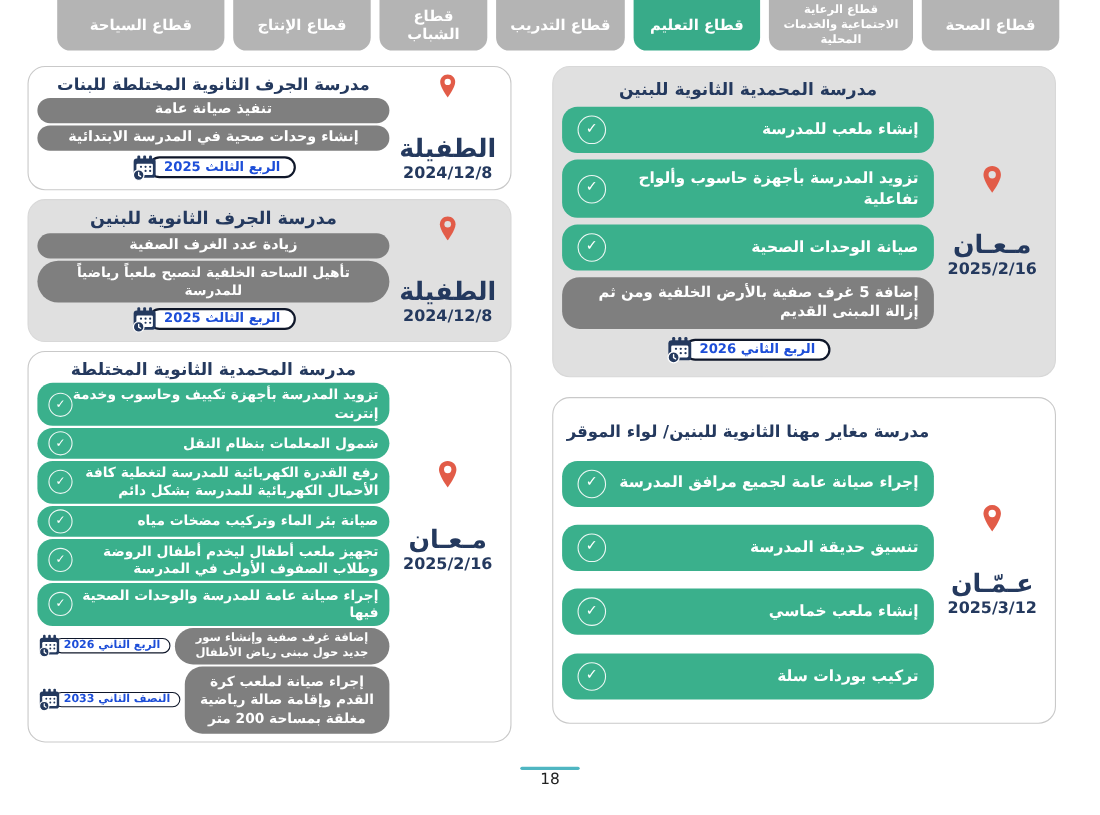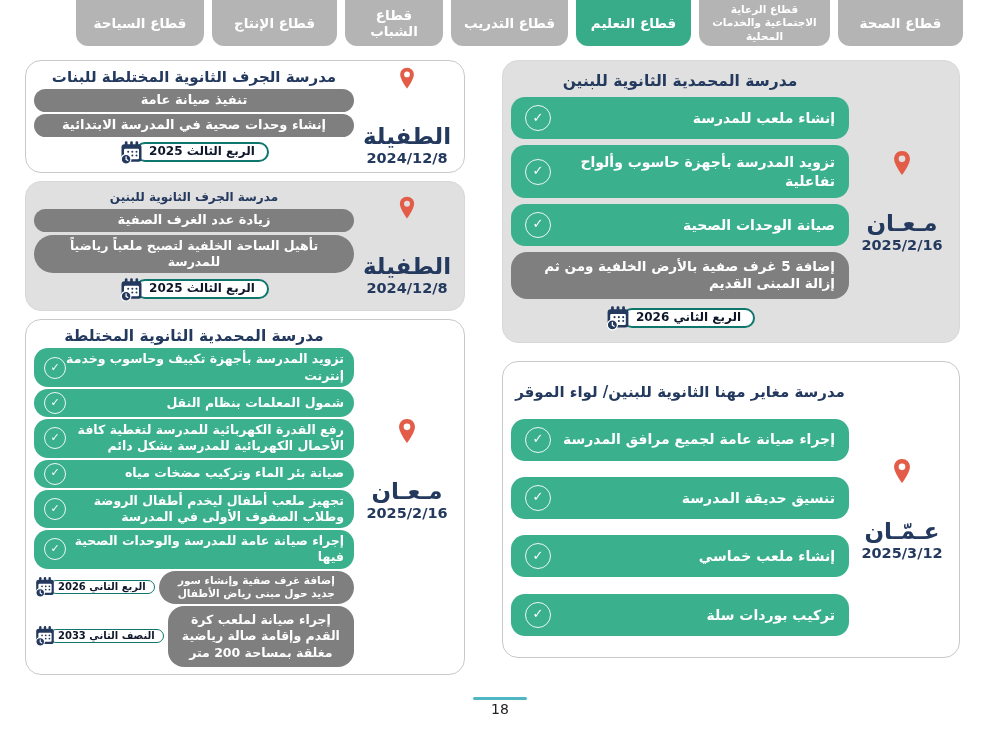--- a/index.html
+++ b/index.html
@@ -46,21 +46,21 @@
     border-radius:50%;display:flex;align-items:center;justify-content:center;
     font-size:13px;color:#fff;font-weight:bold;
   }
   .dense .check{width:20px;height:20px;font-size:11px;}
   .dense .pill-green{font-size:12.5px;padding:3px 10px;}
   .dense .pill-gray{font-size:12.5px;}
   .tall .pill-green{padding:8px 14px;font-size:14px;}
   
   .quarter-row{display:flex;justify-content:center;align-items:center;}
   .q-pill{
-    border:2px solid #0f766e;border-radius:999px;color:#0f172a;font-weight:bold;
+    border:2px solid #0f172a;border-radius:999px;color:#1d4ed8;font-weight:bold;
     font-size:12px;padding:0 12px 2px;background:#fff;position:relative;z-index:1;white-space:nowrap;
   }
   .q-icon{margin-right:-9px;position:relative;z-index:2;flex:0 0 auto;}
   .row-planned{display:flex;align-items:center;gap:4px;}
   .row-planned .pill-gray{flex:1;min-width:0;}
   .side-badge{display:flex;align-items:center;flex:0 0 auto;}
   .side-badge .q-pill{font-size:10px;padding:0 8px 1px;border-width:1.5px;}
   .side-badge .q-icon{margin-right:-7px;}
   .fit-one{font-size:10.5px !important;}
   
@@ -73,21 +73,21 @@
 
 <div class="page">
 
   <nav class="tabs">
     <div class="tab" style="width:125px">قطاع الصحة</div>
     <div class="tab small" style="width:131px">قطاع الرعاية الاجتماعية والخدمات المحلية</div>
     <div class="tab active" style="width:115px">قطاع التعليم</div>
     <div class="tab" style="width:117px">قطاع التدريب</div>
     <div class="tab" style="width:98px">قطاع الشباب</div>
     <div class="tab" style="width:125px">قطاع الإنتاج</div>
-    <div class="tab" style="width:128px">قطاع السياحة</div>
+    <div class="tab" style="width:152px">قطاع السياحة</div>
   </nav>
 
   <div class="main">
 
     <div class="col col-right">
 
       <section class="card grayed tall" style="height:283px">
         <div class="card-loc">
           <svg viewBox="0 0 24 32" width="20" height="27">
             <path d="M12 1C6.5 1 2.5 5.2 2.5 10.4 2.5 17.5 12 30 12 30s9.5-12.5 9.5-19.6C21.5 5.2 17.5 1 12 1z" fill="#e25c48"></path>
@@ -200,21 +200,21 @@
       <section class="card grayed" style="height:130px">
         <div class="card-loc">
           <svg viewBox="0 0 24 32" width="18" height="24">
             <path d="M12 1C6.5 1 2.5 5.2 2.5 10.4 2.5 17.5 12 30 12 30s9.5-12.5 9.5-19.6C21.5 5.2 17.5 1 12 1z" fill="#e25c48"></path>
               <circle cx="12" cy="10.4" r="4" fill="#e0e0e0"></circle>
           </svg>
           <span class="loc-city">الطفيلة</span>
           <span class="loc-date">2024/12/8</span>
         </div>
         <div class="card-main">
-          <h3 class="card-title" style="font-size:12px">مدرسة الجرف الثانوية للبنين</h3>
+          <h3 class="card-title" style="font-size:16px">مدرسة الجرف الثانوية للبنين</h3>
           <div class="pill pill-gray">زيادة عدد الغرف الصفية</div>
           <div class="pill pill-gray" style="font-size:12.5px">تأهيل الساحة الخلفية لتصبح ملعباً رياضياً للمدرسة</div>
           <div class="quarter-row">
             <span class="q-pill">الربع الثالث 2025</span>
             <svg class="q-icon" viewBox="0 0 30 30" width="25" height="25">
               <rect x="3" y="5" width="24" height="21" rx="3.5" fill="#24395e"></rect>
               <rect x="7" y="1.5" width="3.2" height="6" rx="1.4" fill="#24395e"></rect>
                 <rect x="13.4" y="1.5" width="3.2" height="6" rx="1.4" fill="#24395e"></rect>
                 <rect x="19.8" y="1.5" width="3.2" height="6" rx="1.4" fill="#24395e"></rect>
               <rect x="6" y="10.5" width="18" height="12.5" rx="1.5" fill="#fff"></rect>

